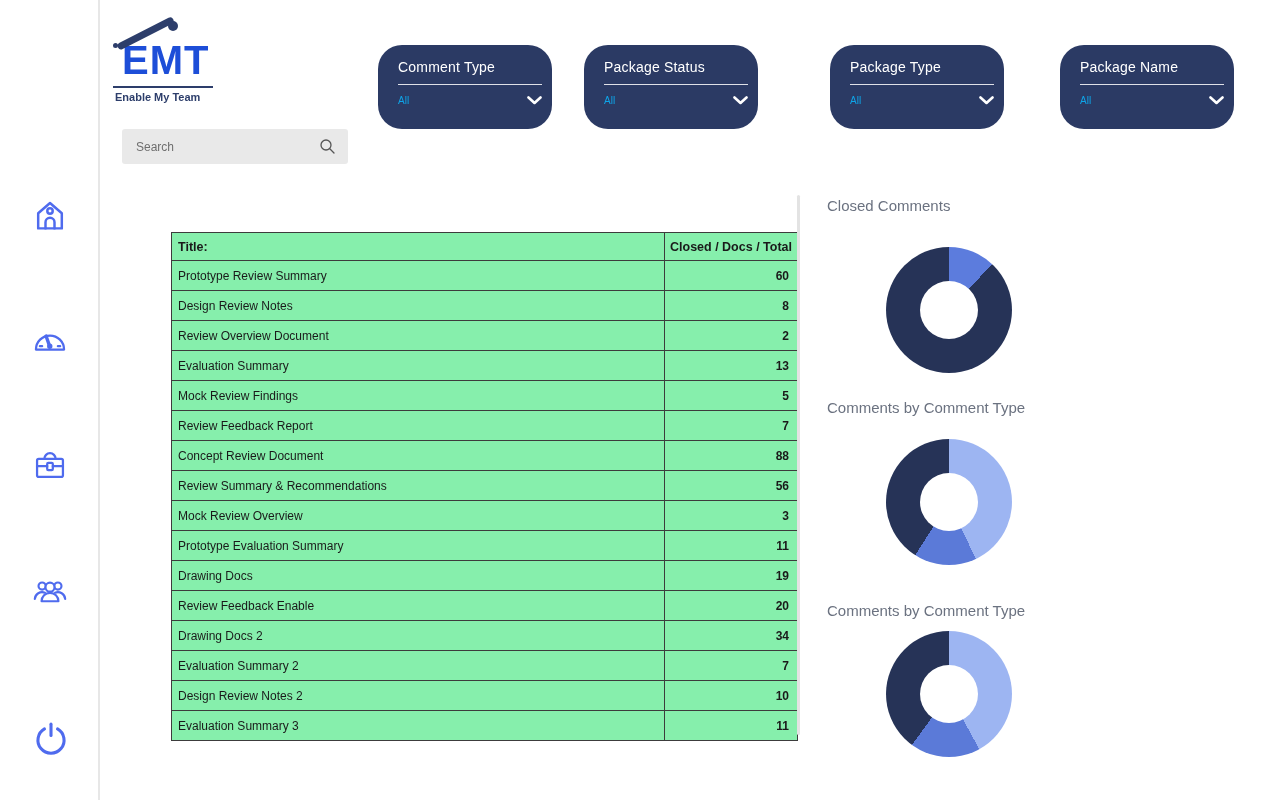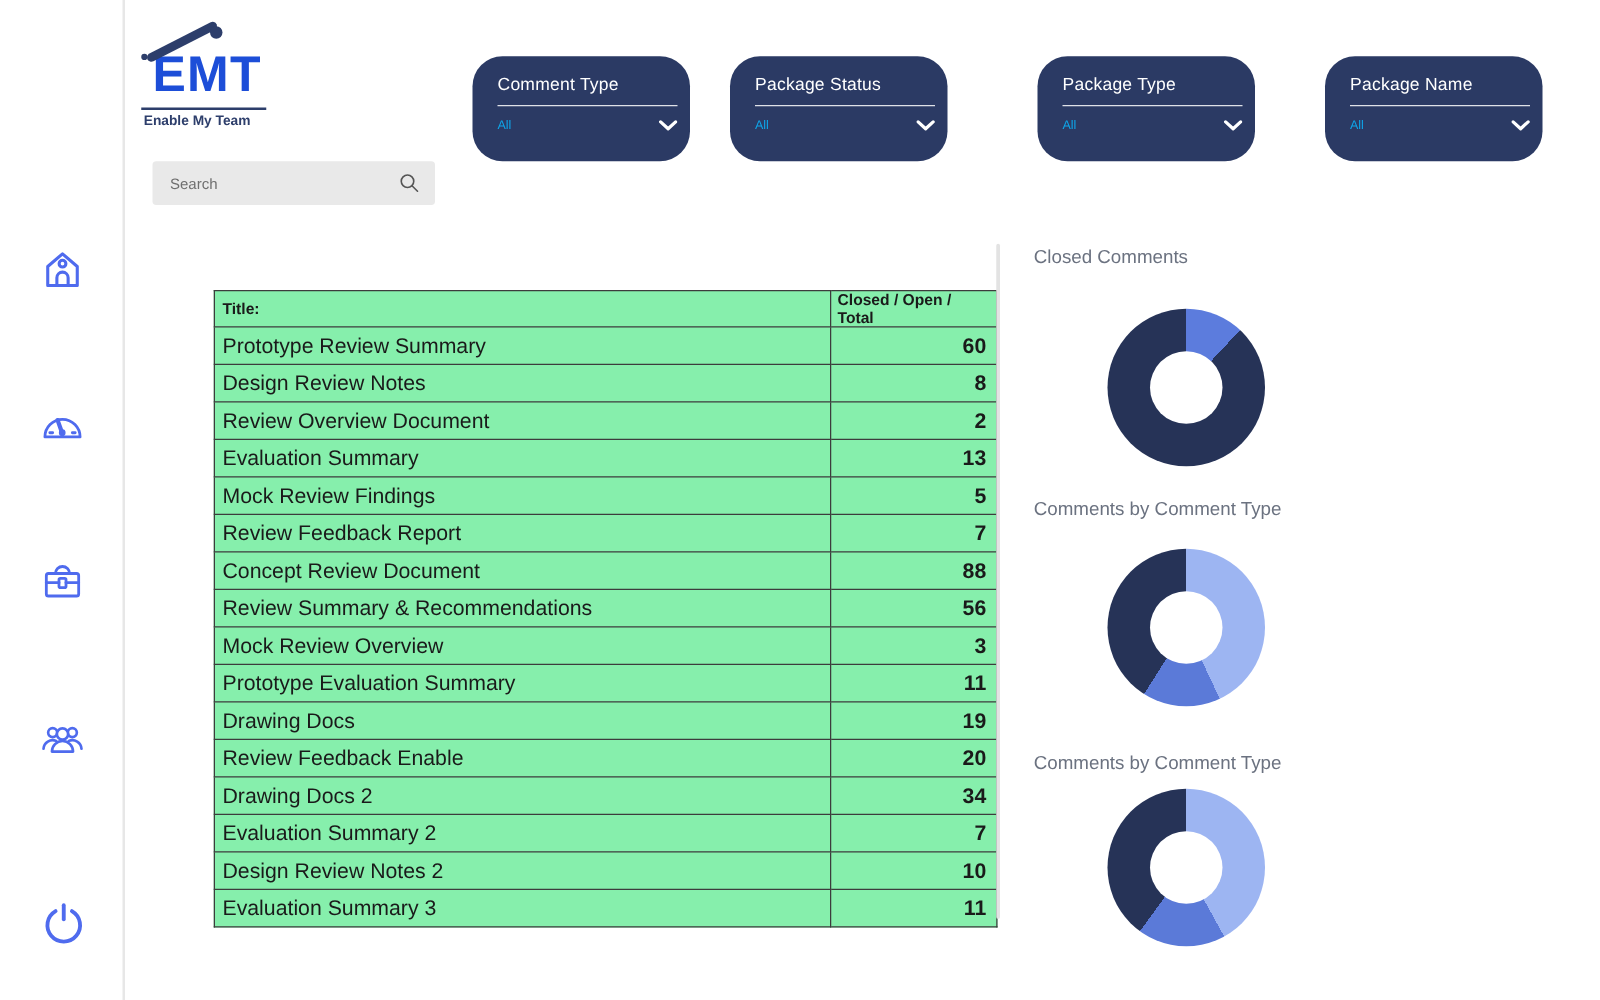--- a/index.html
+++ b/index.html
@@ -29,21 +29,21 @@
   
   .filter-card { position:absolute; top:45px; width:174px; height:84px; background:#2b3a64; border-radius:24px; color:#fff; padding:14px 20px 0 20px; cursor:pointer; }
   .filter-label { font-size:14px; color:#ffffff; letter-spacing:0.2px; }
   .filter-sep { margin-top:9px; margin-right:-10px; border-bottom:1px solid rgba(255,255,255,0.85); }
   .filter-valrow { display:flex; align-items:center; justify-content:space-between; margin-top:10px; margin-right:-10px; }
   .filter-value { font-size:10px; color:#0ea5e9; }
   .f1 { left:378px; } .f2 { left:584px; } .f3 { left:830px; } .f4 { left:1060px; }
 
   
   .comments-table { position:absolute; left:127px; top:232px; border-collapse:collapse; background:#86efac;margin-left:44px; }
-  .comments-table th, .comments-table td { border:1px solid #3c3c3c; font-size:17px; color:#1a1a1a; }
+  .comments-table th, .comments-table td { border:1px solid #3c3c3c; font-size:12px; color:#1a1a1a; }
   .comments-table th { height:28px; font-weight:700; text-align:left; padding:0 4px 0 6px; font-size:12.5px; }
   .comments-table td { height:30px; }
   .col-title { width:493px; }
   .col-value { width:133px; }
   .cell-title { padding-left:6px; text-align:left; font-weight:400; }
   .cell-value { padding-right:8px; text-align:right; font-weight:700; }
   th.cell-value-h { text-align:left; padding-left:5px; }
 
   
   .v-divider { position:absolute; left:797px; top:195px; width:3px; height:540px; background:#e3e3e3; border-radius:2px; }
@@ -156,21 +156,21 @@
       <svg width="15" height="9" viewBox="0 0 15 9" fill="none" stroke="#fff" stroke-width="2.6" stroke-linecap="round" stroke-linejoin="round">
           <polyline points="1.5,1.5 7.5,7 13.5,1.5"></polyline>
         </svg>
     </div>
   </div>
 
   <table class="comments-table">
     <thead>
       <tr>
         <th class="col-title">Title:</th>
-        <th class="col-value cell-value-h">Closed / Open / Total</th>
+        <th class="col-value cell-value-h">Closed / Docs / Total</th>
       </tr>
     </thead>
     <tbody>
         <tr>
           <td class="cell-title col-title">Prototype Review Summary</td>
           <td class="cell-value col-value">60</td>
         </tr>
         <tr>
           <td class="cell-title col-title">Design Review Notes</td>
           <td class="cell-value col-value">8</td>

